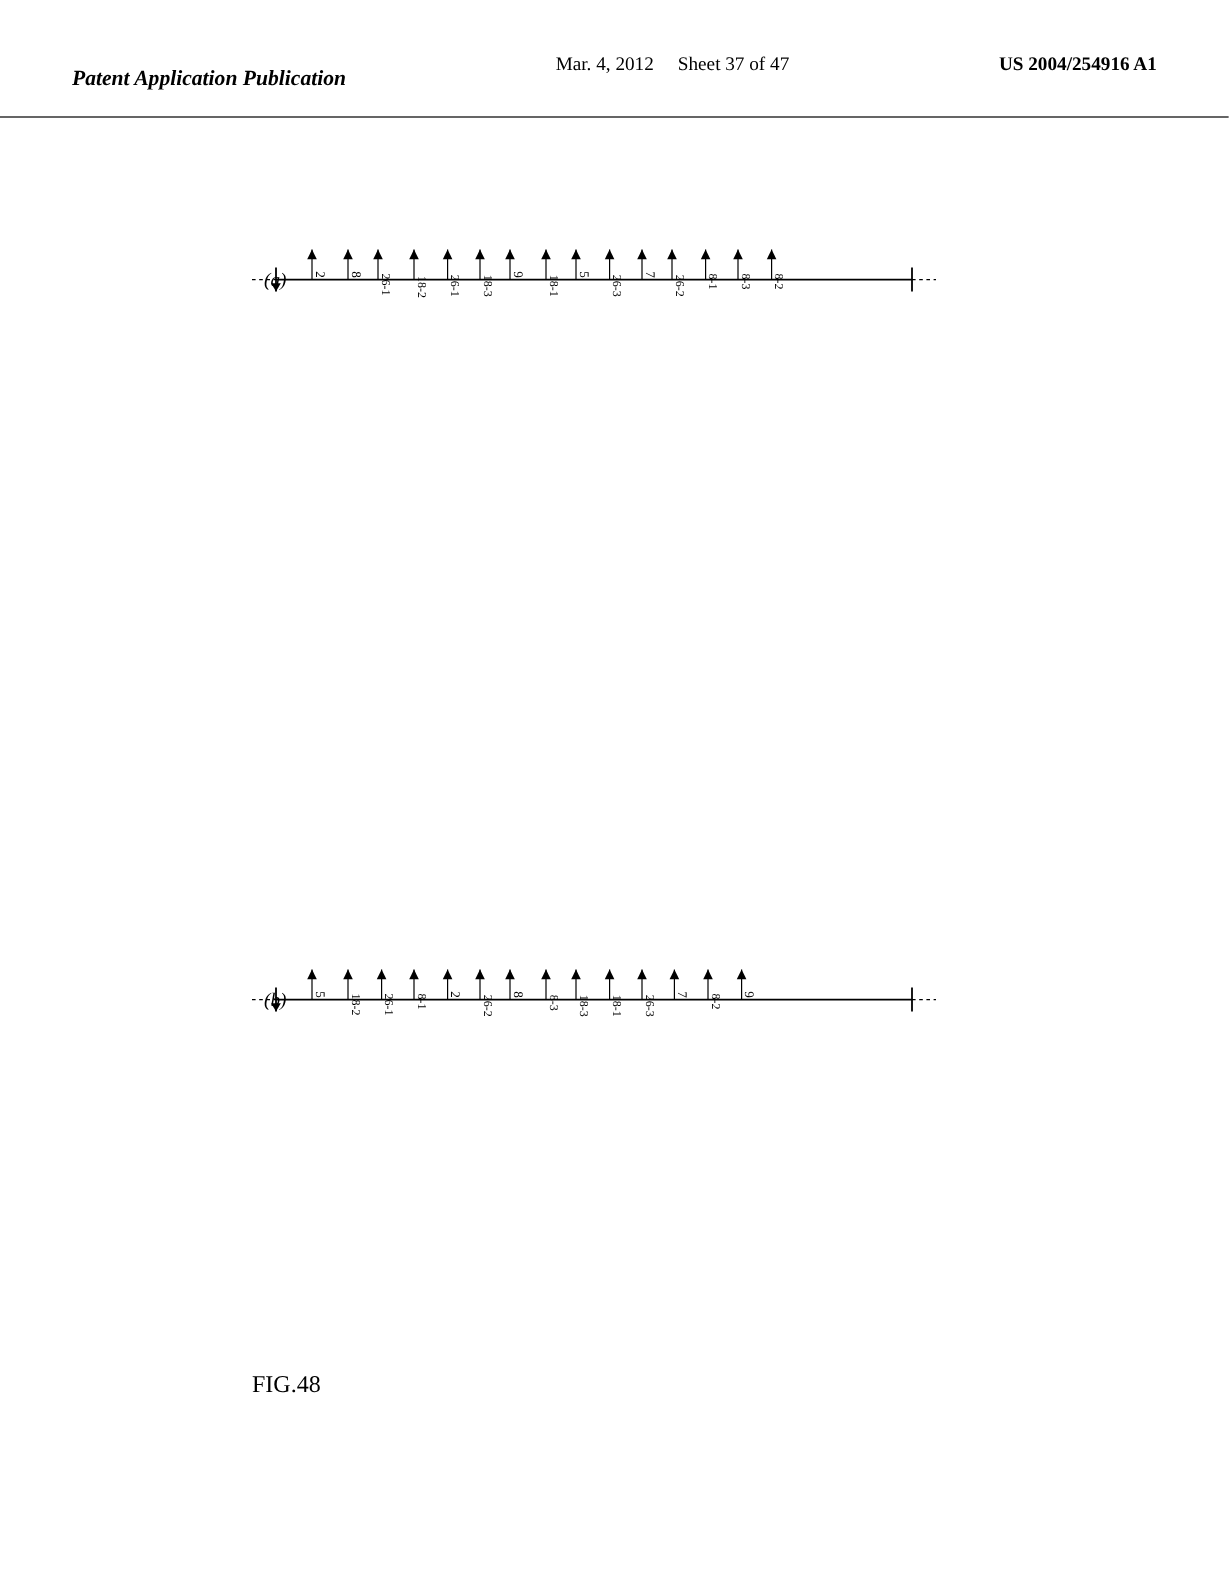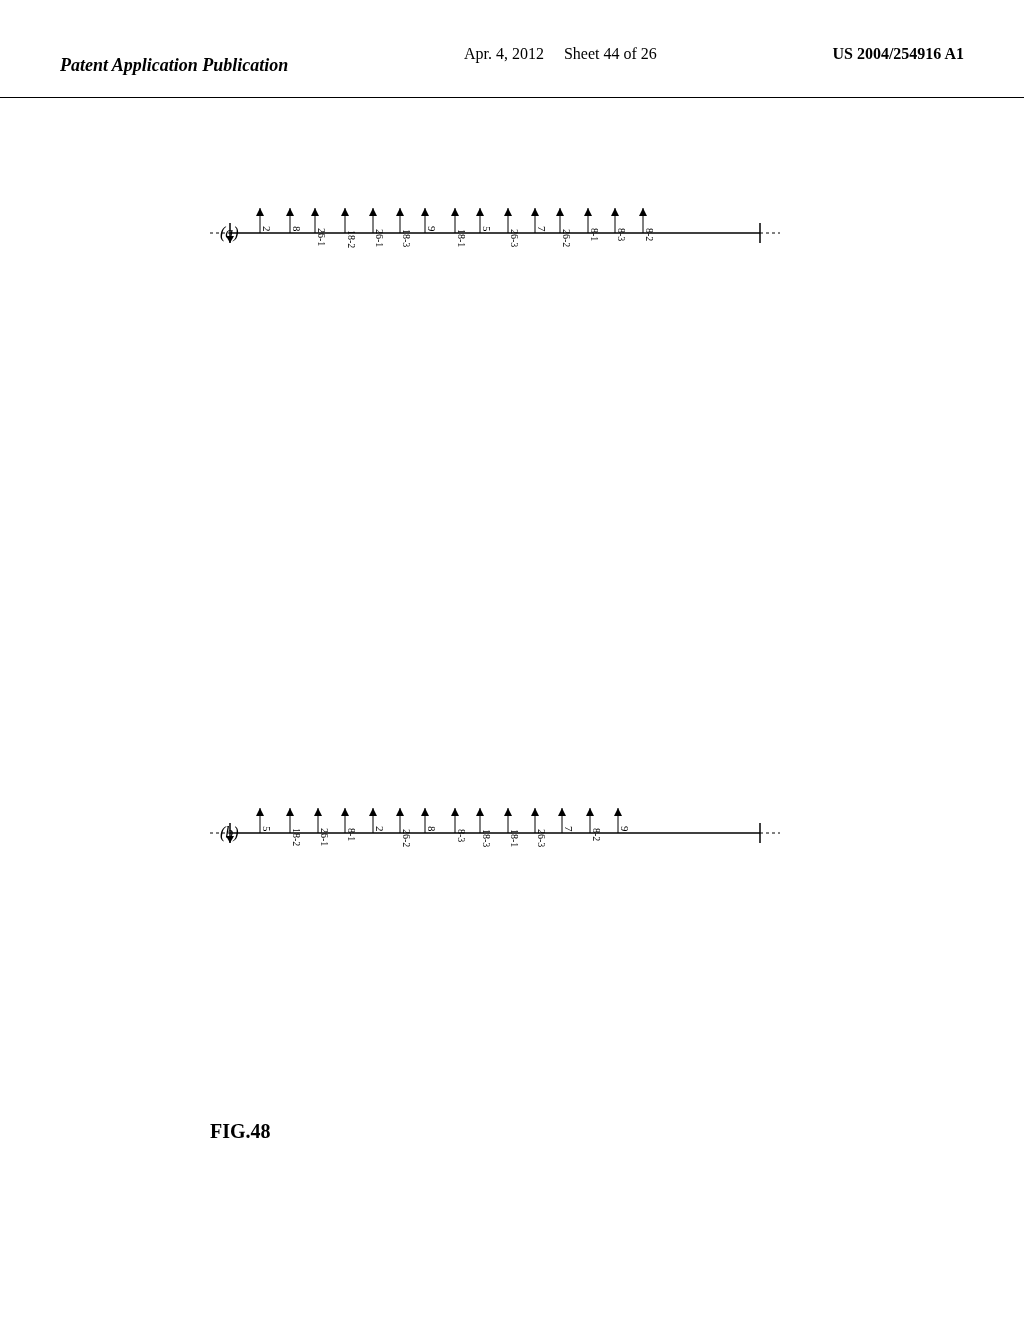--- a/index.html
+++ b/index.html
@@ -47,45 +47,45 @@
       padding: 40px 60px;
       display: flex;
       flex-direction: column;
       align-items: flex-start;
       height: calc(1320px - 100px);
       position: relative;
     }
 
     .figure-label {
       font-size: 20px;
-      font-weight: bold;
+      font-weight: normal;
       position: absolute;
       left: 210px;
-      bottom: 175px;
+      bottom: 152px;
     }
 
     
     .diagram-svg-container {
       position: absolute;
       left: 200px;
       top: 80px;
       width: 600px;
       height: 1100px;
     }
   </style>
 </head>
 <body>
 
 <div class="header">
   <div class="header-left">
     <span>Patent Application Publication</span>
   </div>
   <div class="header-center">
-    <span>Apr. 4, 2012</span>&nbsp;&nbsp;&nbsp;&nbsp;
-    <span>Sheet 44 of 26</span>
+    <span>Mar. 4, 2012</span>&nbsp;&nbsp;&nbsp;&nbsp;
+    <span>Sheet 37 of 47</span>
   </div>
   <div class="header-right">
     <span>US 2004/254916 A1</span>
   </div>
 </div>
 
 <div class="main-content">
 
   <div class="figure-label">
     <span>FIG.48</span>

